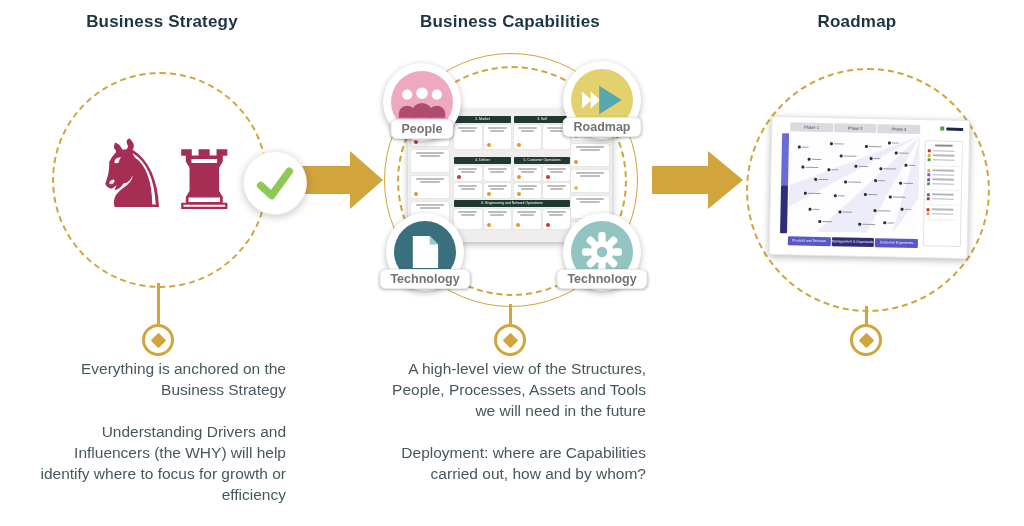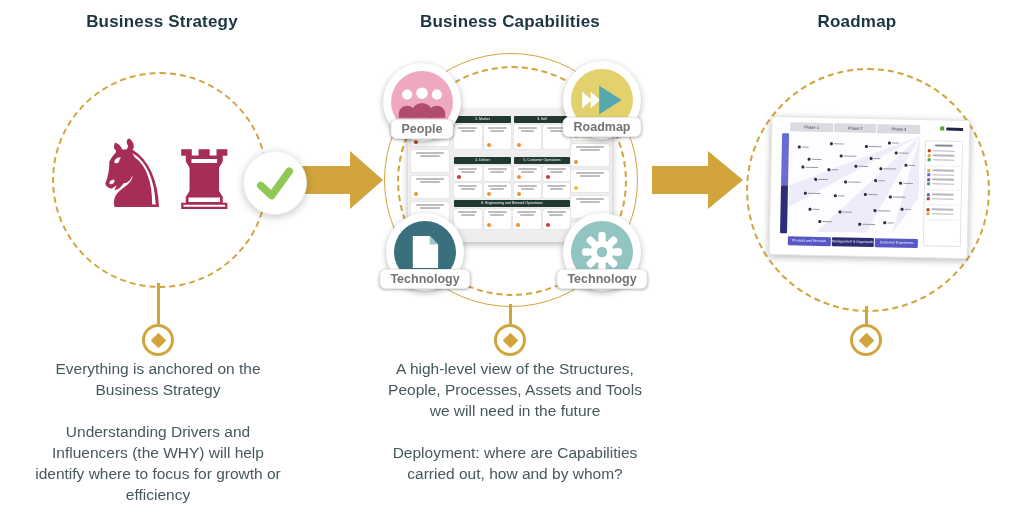--- a/index.html
+++ b/index.html
@@ -77,21 +77,21 @@
   .rm-bar{flex:1;color:#fff;font-size:3.5px;line-height:9px;text-align:center;overflow:hidden;
         white-space:nowrap;border-radius:1px;}
   
   .stem{position:absolute;width:2.5px;background:#D2A43C;}
   .marker{position:absolute;width:26px;height:26px;border:3px solid #D2A43C;border-radius:50%;
         background:#fff;display:flex;align-items:center;justify-content:center;}
   .marker .dia{width:11px;height:11px;background:#D2A43C;transform:rotate(45deg);border-radius:1px;}
   
   .desc{position:absolute;top:358px;text-align:center;font-size:15.5px;line-height:21px;
         color:#46585E;}
-  .desc p{margin:0 0 21px 0;}
+  .desc p{margin:0 0 21px 0;text-align:right;}
 </style>
 </head>
 <body>
 
 <div id="canvas">
 
   <div class="title" style="left:42px;width:240px;">Business Strategy</div>
   <div class="title" style="left:390px;width:240px;">Business Capabilities</div>
   <div class="title" style="left:737px;width:240px;">Roadmap</div>
 

